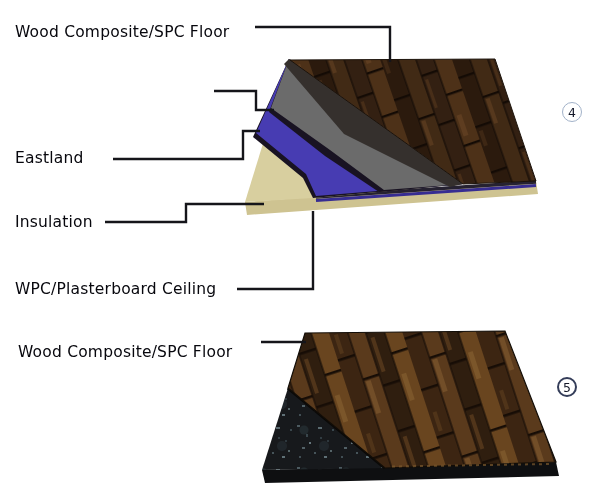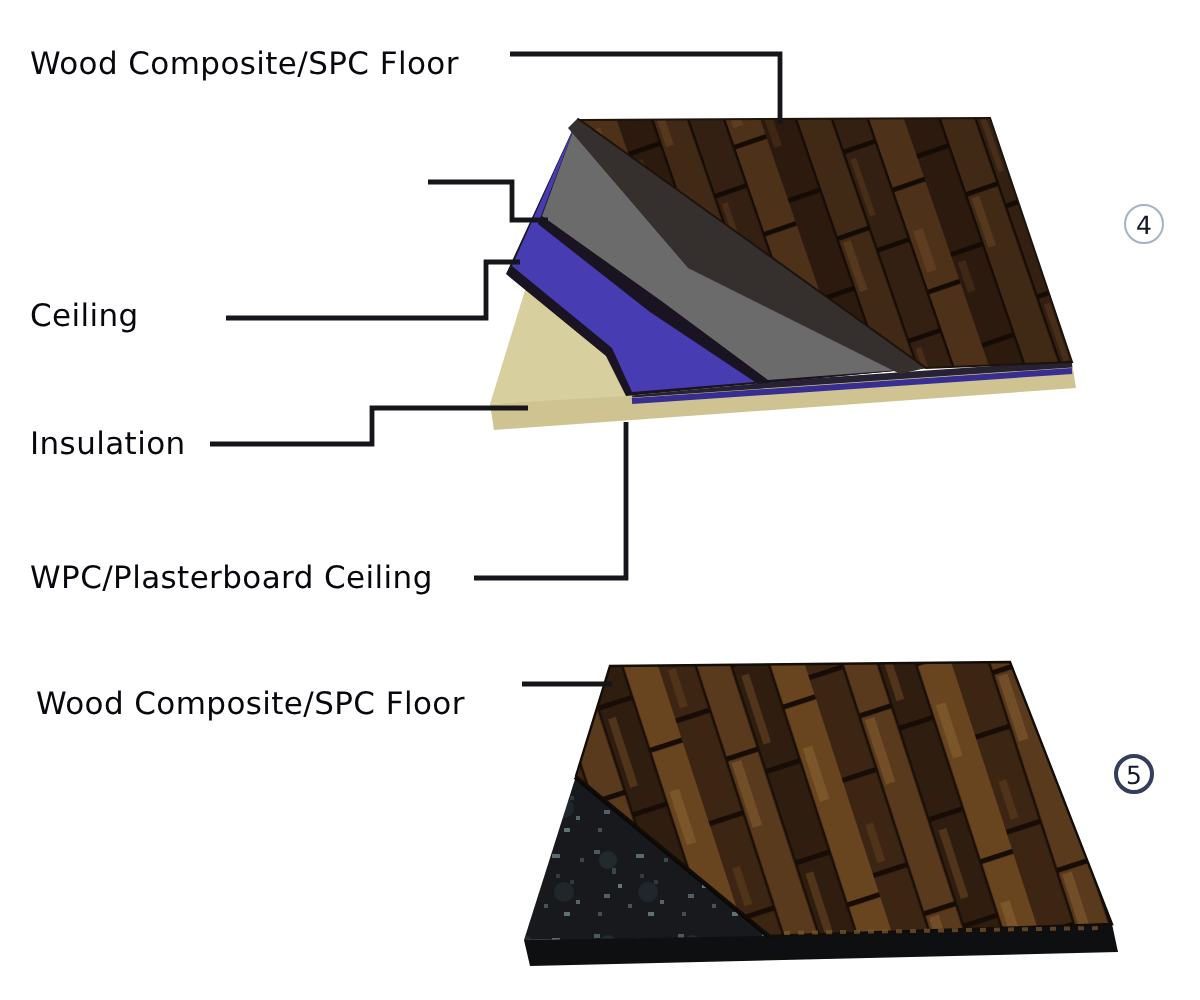--- a/index.html
+++ b/index.html
@@ -115,21 +115,21 @@
       <polyline points="255,27 390,27 390,62" stroke="#15151a"></polyline>
       <polyline points="214,91 256,91 256,110 274,110" stroke="#15151a"></polyline>
       <polyline points="113,159 243,159 243,131 260,131" stroke="#15151a"></polyline>
       <polyline points="105,222 186,222 186,204 264,204" stroke="#15151a"></polyline>
       <polyline points="237,289 313,289 313,211" stroke="#15151a"></polyline>
       <polyline points="261,342 306,342" stroke="#15151a"></polyline>
     </g>
   </svg>
 
   <div class="lbl" style="left:15px;top:23px">Wood Composite/SPC Floor</div>
-  <div class="lbl" style="left:15px;top:149px">Ceiling</div>
+  <div class="lbl" style="left:15px;top:149px">Eastland</div>
   <div class="lbl" style="left:15px;top:213px">Insulation</div>
   <div class="lbl" style="left:15px;top:280px">WPC/Plasterboard Ceiling</div>
   <div class="lbl" style="left:18px;top:343px">Wood Composite/SPC Floor</div>
 
   <div class="badge badge-4" style="left:562px;top:102px">
     <span>4</span>
   </div>
   <div class="badge badge-5" style="left:557px;top:377px">
     <span>5</span>
   </div>

